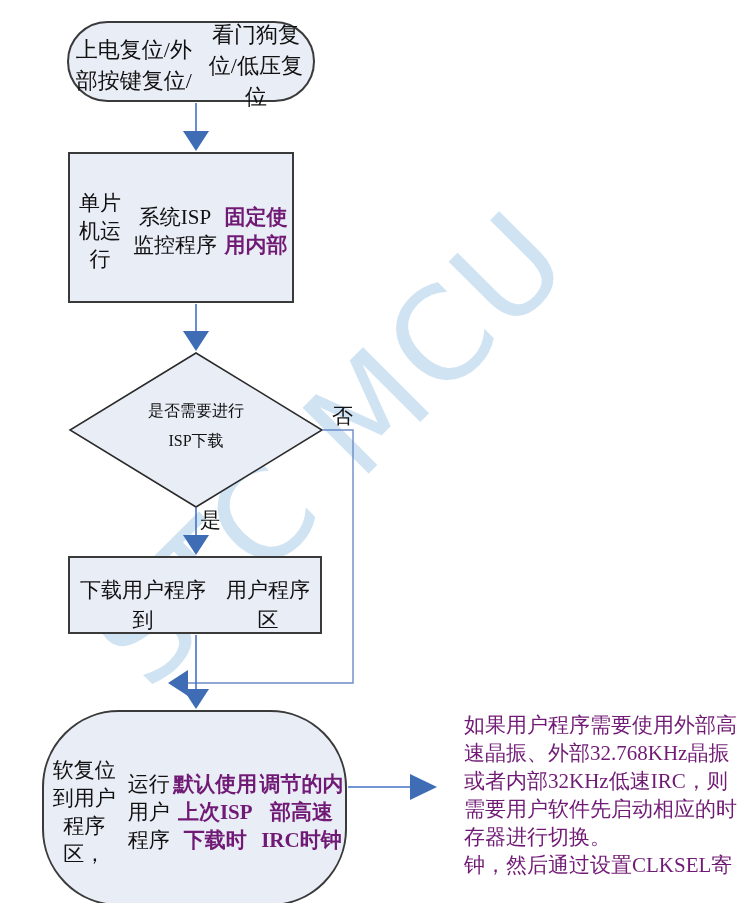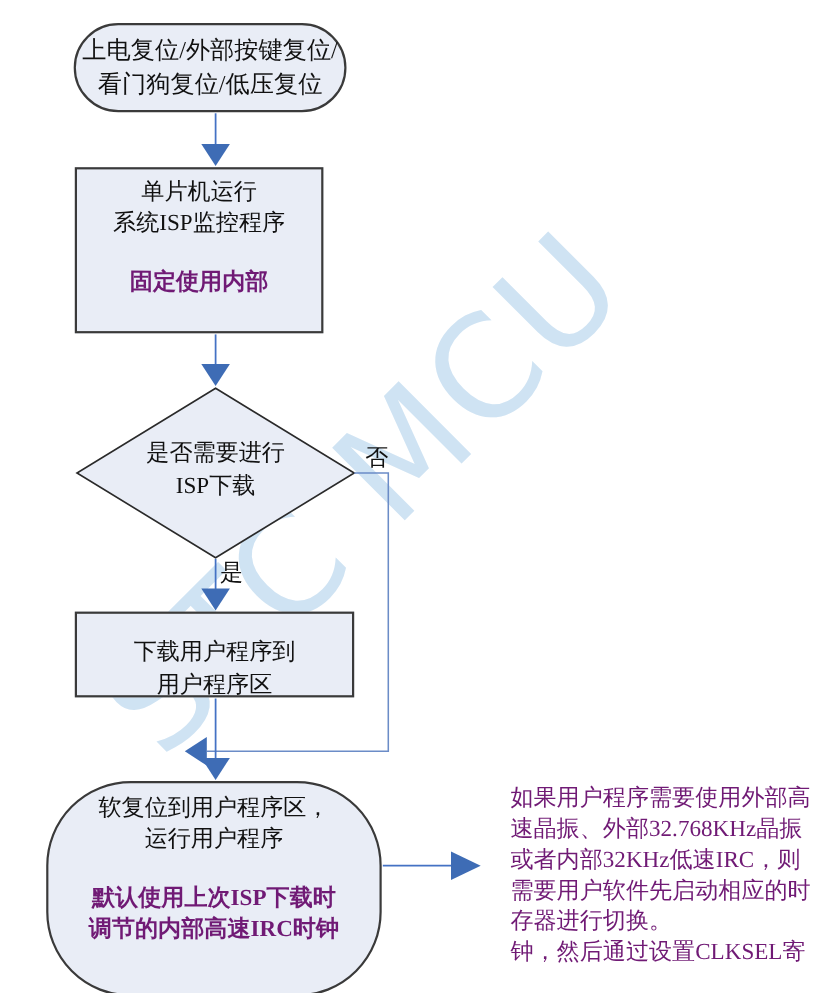--- a/index.html
+++ b/index.html
@@ -10,38 +10,38 @@
   .abs{position:absolute;}
   
   #watermark{
     left:30px;top:375px;width:600px;height:150px;line-height:150px;
     text-align:center;font-family:"DejaVu Sans",sans-serif;font-size:128px;
     color:#cfe3f3;transform:rotate(-45deg);white-space:nowrap;z-index:0;
     letter-spacing:4px;user-select:none;
   }
   
   .node{z-index:1;background:#e9edf6;box-sizing:border-box;border:2px solid #3a3a3a;
-        display:flex;flex-direction:column;justify-content:flex-start;align-items:center;
+        display:flex;flex-direction:row;justify-content:flex-start;align-items:center;
         text-align:center;}
   #start-node{left:67px;top:21px;width:248px;height:81px;border-radius:41px;
               padding-top:7px;font-size:22px;line-height:31px;}
   #isp-monitor-node{left:68px;top:152px;width:226px;height:151px;padding-top:6px;
               font-size:21px;line-height:28px;}
   #download-node{left:68px;top:556px;width:254px;height:78px;padding-top:19px;
               font-size:21px;line-height:30px;}
   #soft-reset-node{left:42px;top:710px;width:305px;height:196px;border-radius:77px;
               padding-top:8px;font-size:21px;line-height:28px;}
   .red-line{color:#701a75;font-weight:bold;}
   .spacer-line{height:26px;}
   
   #connector-layer{left:0;top:0;z-index:2;}
   
   .txt{z-index:3;}
   #decision-text{left:96px;top:396px;width:200px;text-align:center;
-      font-size:21px;line-height:30px;}
+      font-size:16px;line-height:30px;}
   #yes-label{left:200px;top:506px;font-size:21px;}
   #no-label{left:332px;top:402px;font-size:21px;}
   #note-text{left:464px;top:711px;width:298px;text-align:left;
       font-size:21px;line-height:28px;color:#701a75;}
 </style>
 </head>
 <body>
 
 <div id="canvas">
 

